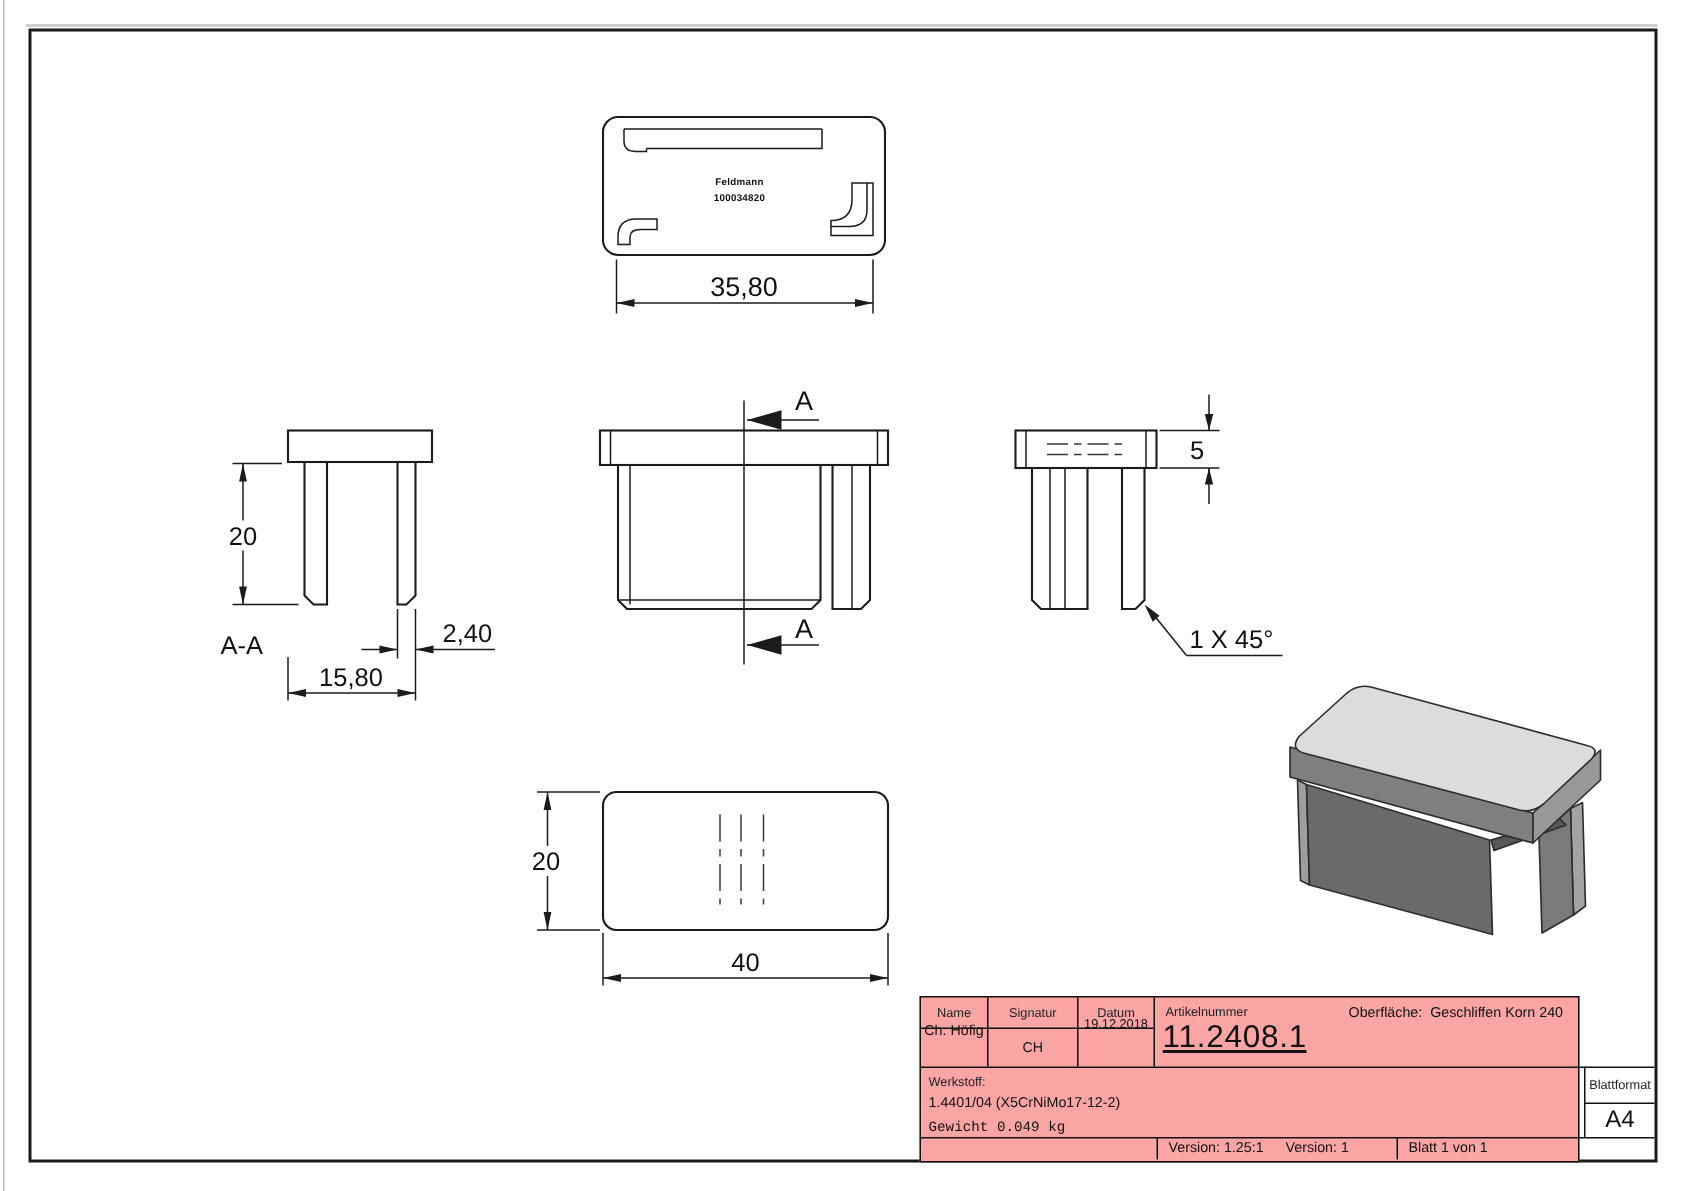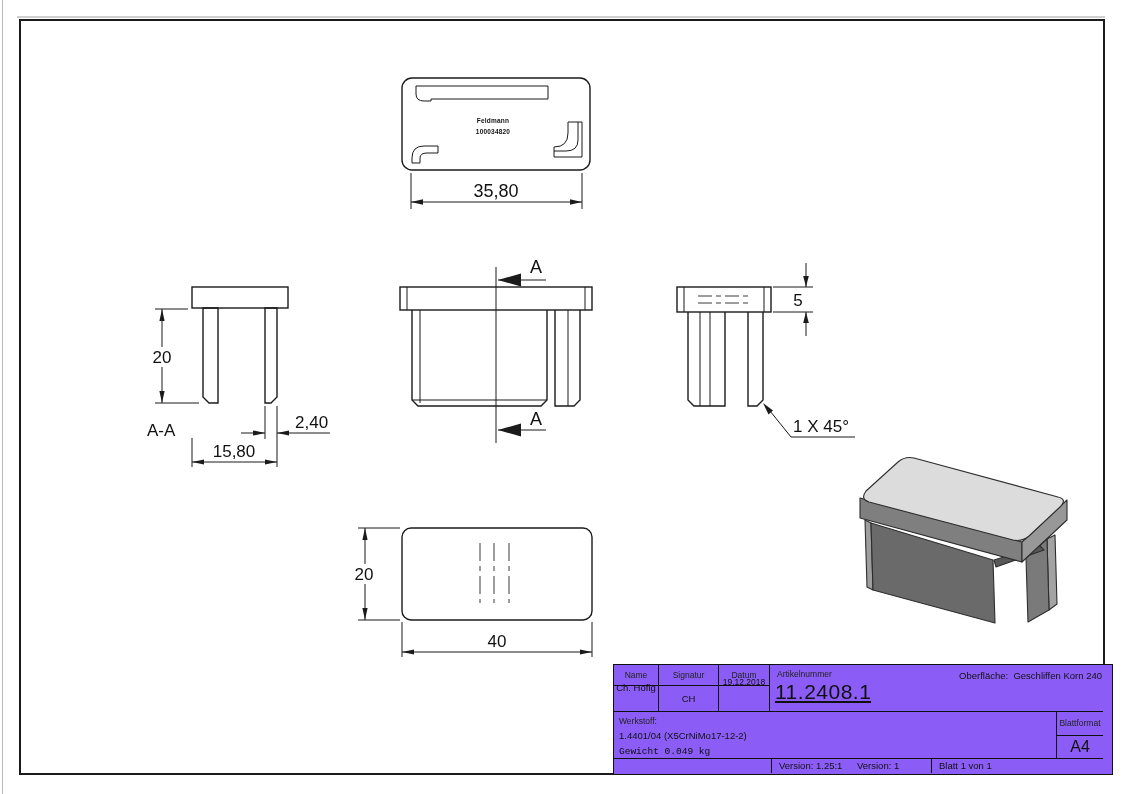--- a/index.html
+++ b/index.html
@@ -15,22 +15,22 @@
   svg .hid{stroke:#3a3a3a;stroke-width:1;fill:none;}
   svg .dim{stroke:#1b1b1b;stroke-width:1;fill:none;}
   svg .arr{fill:#1b1b1b;stroke:none;}
   svg text{font-family:"Liberation Sans",sans-serif;fill:#111;}
   svg .dimtxt{font-size:17px;}
   svg .dimtxt-lg{font-size:18px;}
   svg .cutlbl{font-size:18px;}
   svg .brand{font-size:6.5px;font-weight:bold;letter-spacing:.2px;}
   svg .iso{stroke:#2d2d2d;stroke-width:1.1;stroke-linejoin:round;}
   
-  #titleblock{position:absolute;left:613px;top:664px;width:500px;height:111px;
-              border:1.5px solid #111;box-sizing:border-box;background:#8b5cf6;font-size:9px;}
+  #titleblock{position:absolute;left:613px;top:664px;width:440px;height:111px;
+              border:1.5px solid #111;box-sizing:border-box;background:#fca5a5;font-size:9px;}
   .tb-line{position:absolute;background:#111;}
   .tb-cell{position:absolute;overflow:hidden;white-space:nowrap;}
   .tb-center{text-align:center;}
   .tb-small{font-size:8.5px;color:#222;}
   .tb-val{font-size:9.5px;}
   .tb-article{font-size:21px;font-weight:500;letter-spacing:.5px;}
   .tb-a4{font-size:16px;}
 </style>
 </head>
 <body>

